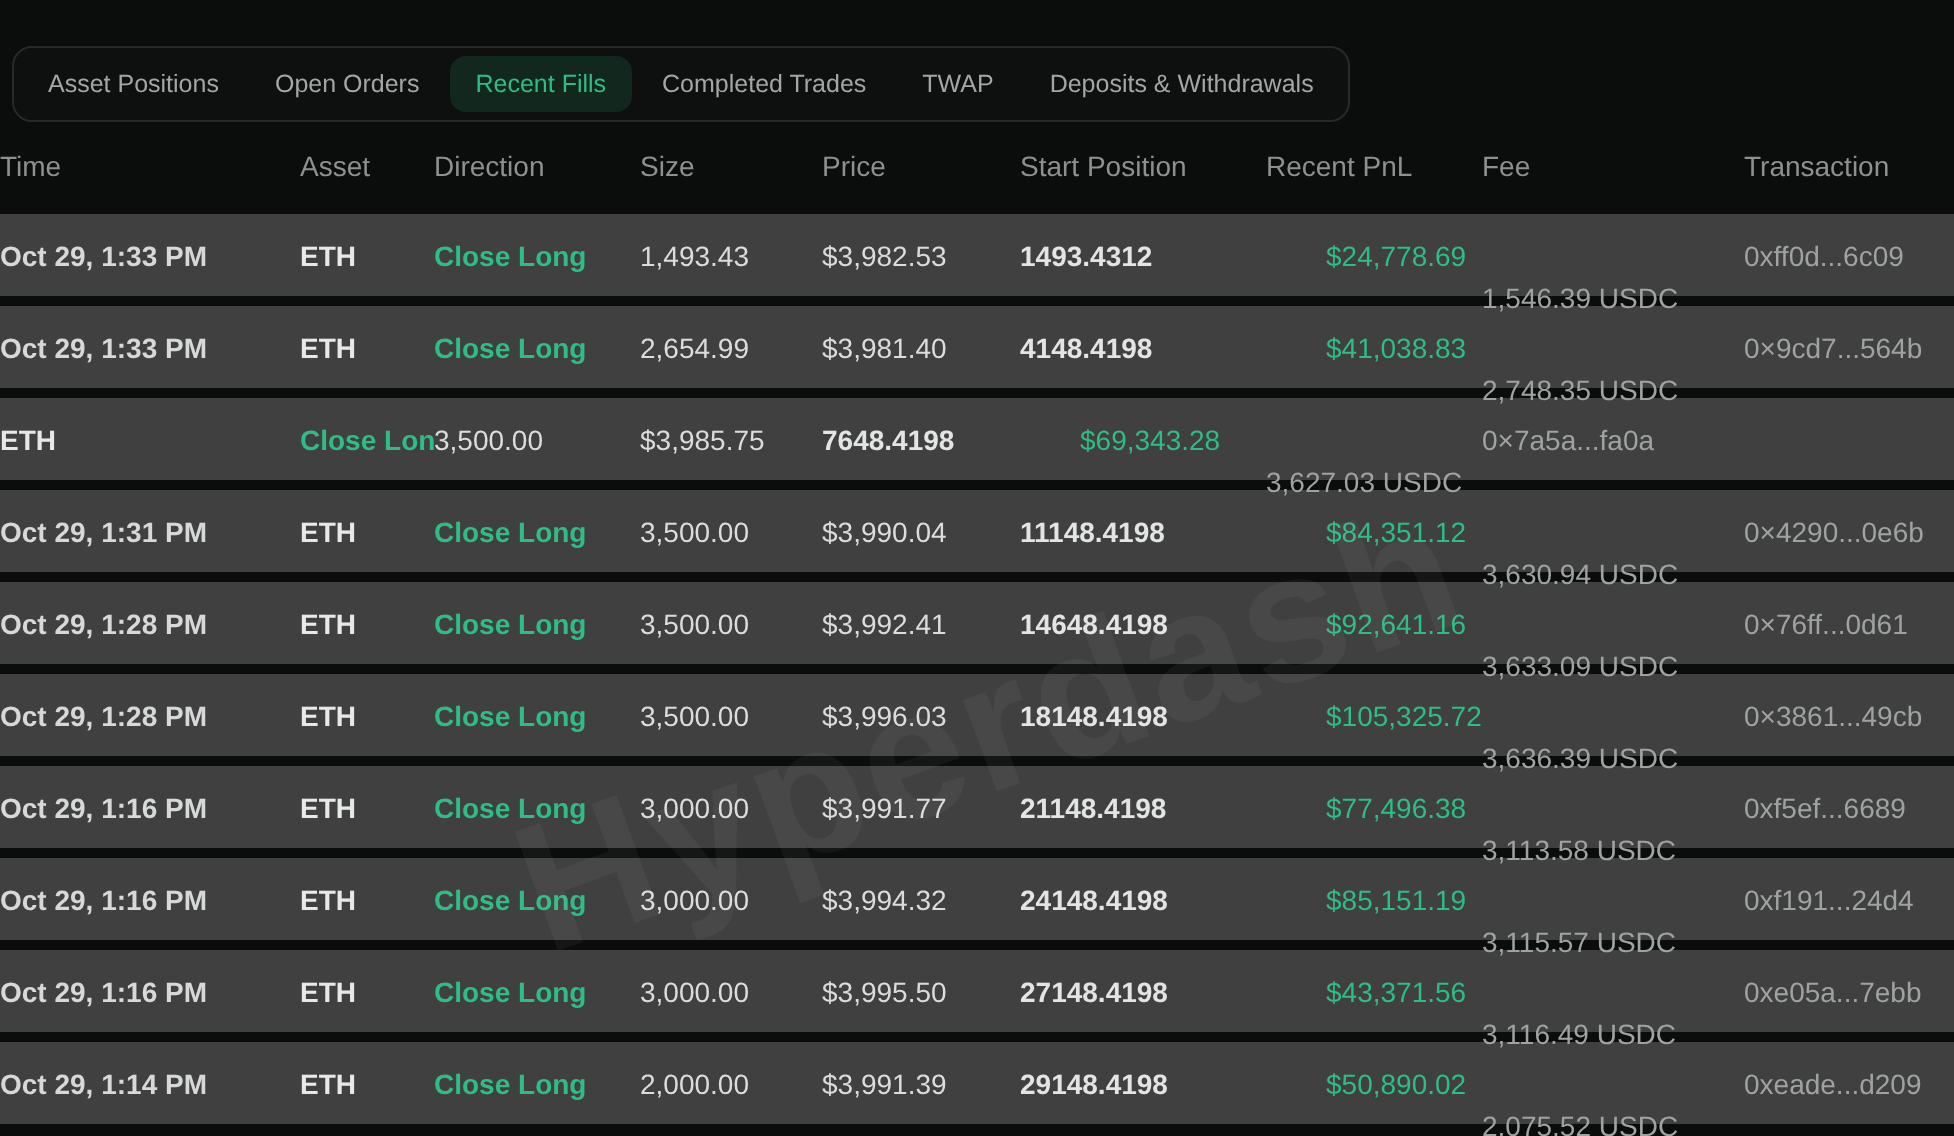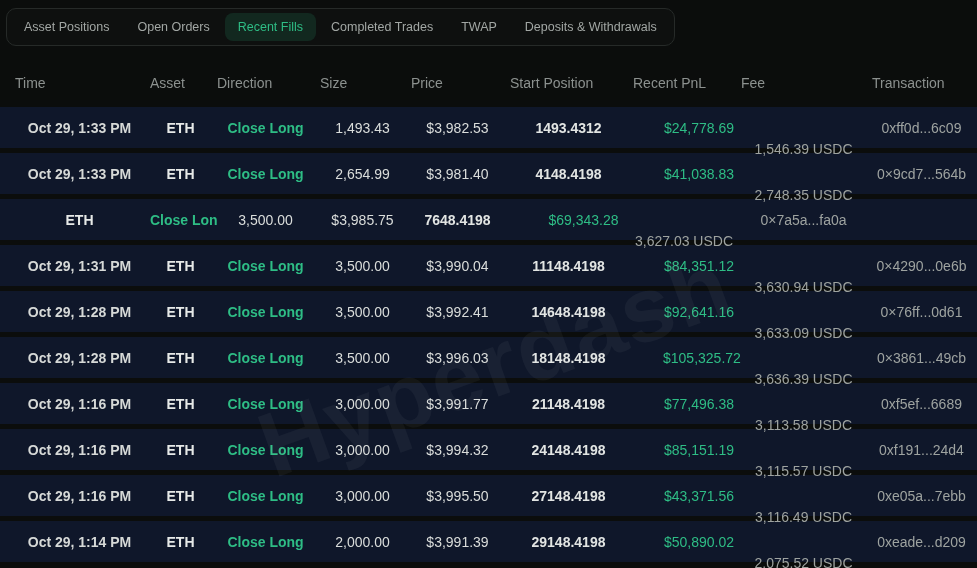--- a/index.html
+++ b/index.html
@@ -6,21 +6,21 @@
   html, body {
     width: 977px; height: 568px;
     background: #0b0d0c;
     font-family: "Liberation Sans", "DejaVu Sans", sans-serif;
     overflow: hidden;
     position: relative;
   }
   
   .tabbar {
     position: absolute;
-    top: 8px; left: 6px;
+    top: 23px; left: 6px;
     display: inline-flex;
     align-items: center;
     gap: 2px;
     padding: 4px;
     border: 1px solid #262a28;
     border-radius: 10px;
     background: #0e100f;
   }
   .tab {
     padding: 7px 13px;
@@ -55,31 +55,30 @@
     padding-right: 6px;
   }
   .rows {
     position: absolute;
     top: 107px; left: 0;
     width: 977px;
   }
   .row {
     height: 41px;
     margin-bottom: 5px;
-    background: #0f172a;
+    background: #404040;
     cursor: pointer;
-    text-align: center;
   }
   .cell {
     font-size: 14px;
     padding-right: 6px;
     white-space: nowrap;
     overflow: hidden;
   }
-  .header-cell:first-child, .cell:first-child { padding-left: 15px; }
+  .header-cell:first-child, .cell:first-child { }
   .c-time  { color: #d6d9d7; font-weight: 600; }
   .c-asset { color: #e6e9e7; font-weight: 700; }
   .c-dir   { color: #2ebd85; font-weight: 700; }
   .c-num   { color: #dadddb; font-weight: 500; }
   .c-start { color: #e2e5e3; font-weight: 600; }
   .c-pnl   { color: #2ebd85; font-weight: 500; margin-left: 30px; }
   .c-fee   { color: #9ea3a0; font-weight: 400; margin-top: 42px; }
   .c-tx    { color: #9ea3a0; font-weight: 400; }
   
   .watermark {

